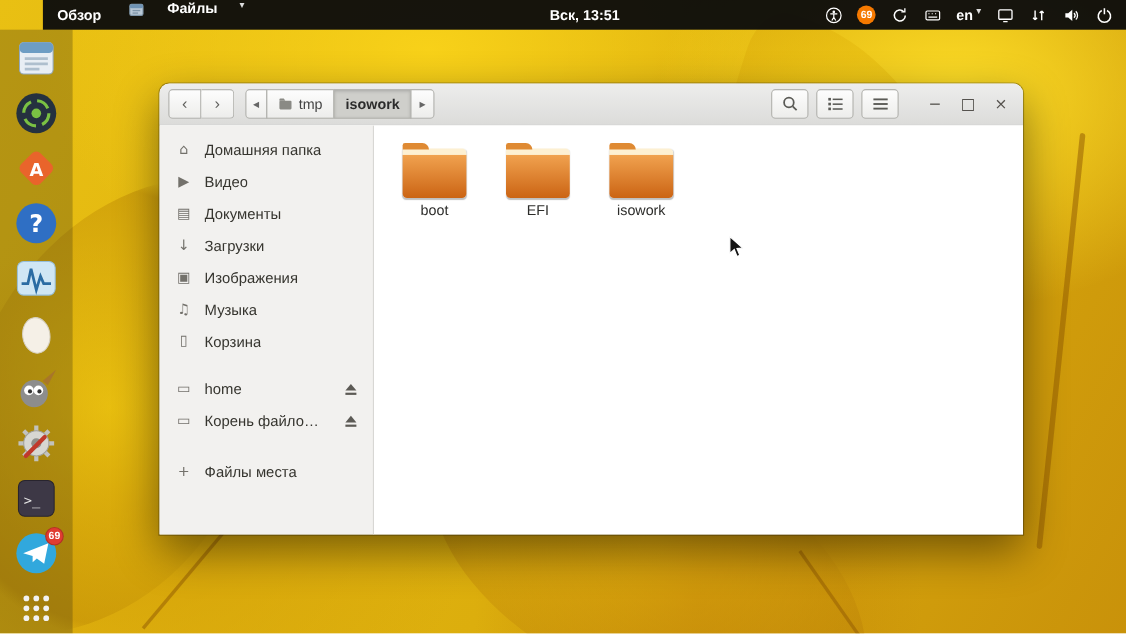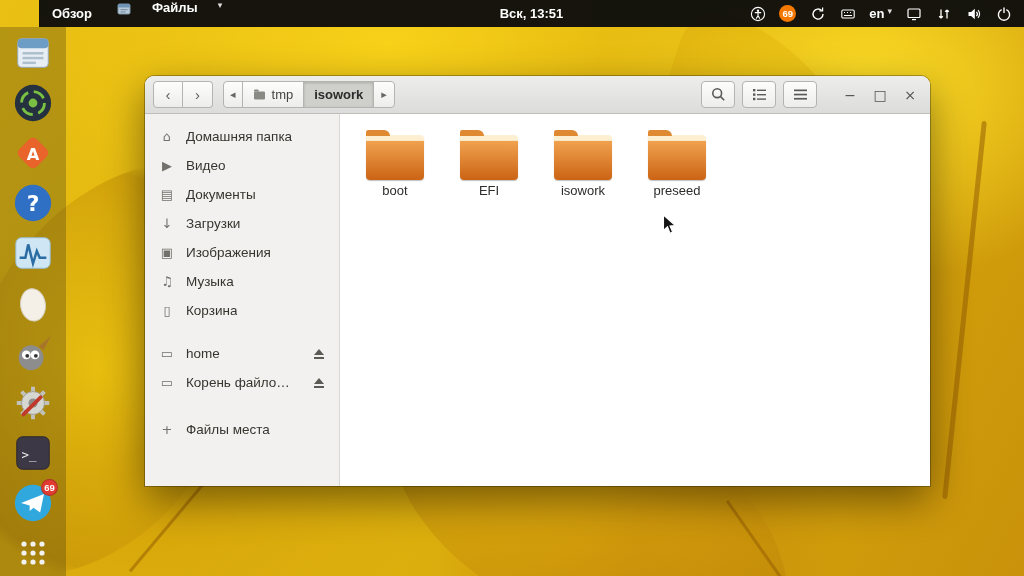--- a/index.html
+++ b/index.html
@@ -385,24 +385,20 @@
               <div class="file-label">boot</div>
             </div>
             <div class="file-item">
               <div class="folder-icon"></div>
               <div class="file-label">EFI</div>
             </div>
             <div class="file-item">
               <div class="folder-icon"></div>
               <div class="file-label">isowork</div>
             </div>
-            <div class="file-item">
-              <div class="folder-icon"></div>
-              <div class="file-label">preseed</div>
-            </div>
           </div>
         <svg class="cursor" width="16" height="21" viewBox="0 0 16 21">
           <path d="M1.5 1 L1.5 16.5 L5.5 12.8 L8 19.2 L10.6 18.1 L8 11.9 L13.3 11.6 Z" fill="#141414" stroke="#ffffff" stroke-width="1.1"></path>
         </svg>
       </div>
     </div>
   </div>
 </div>
 
 </body></html>

